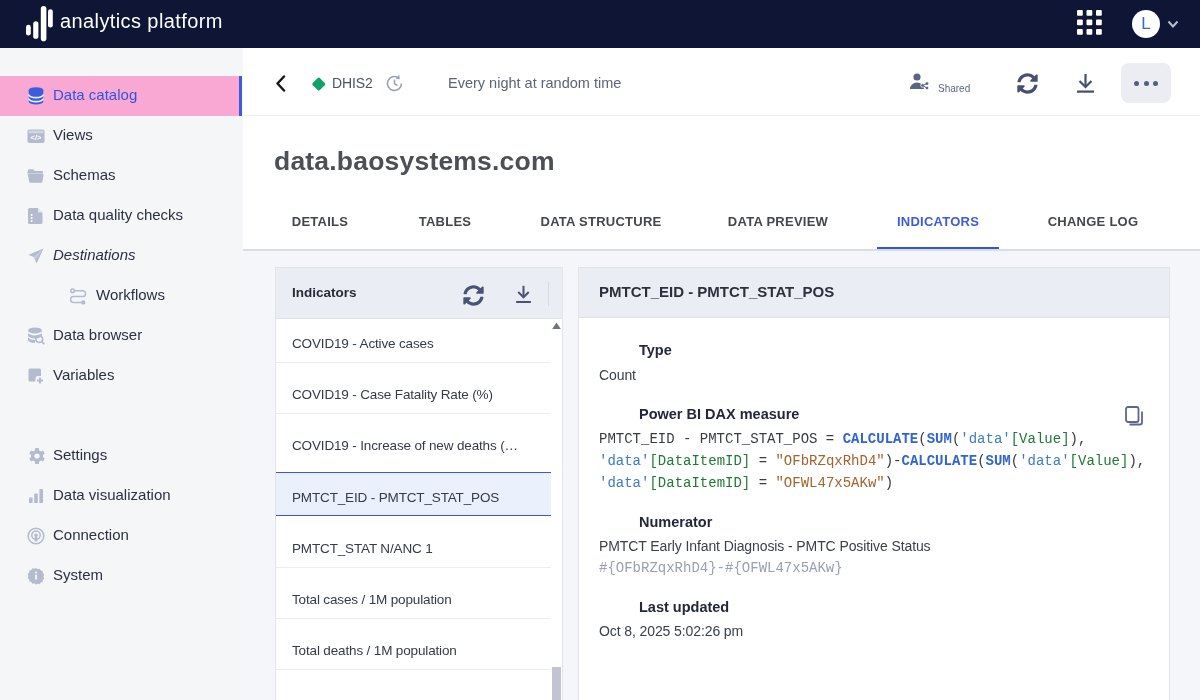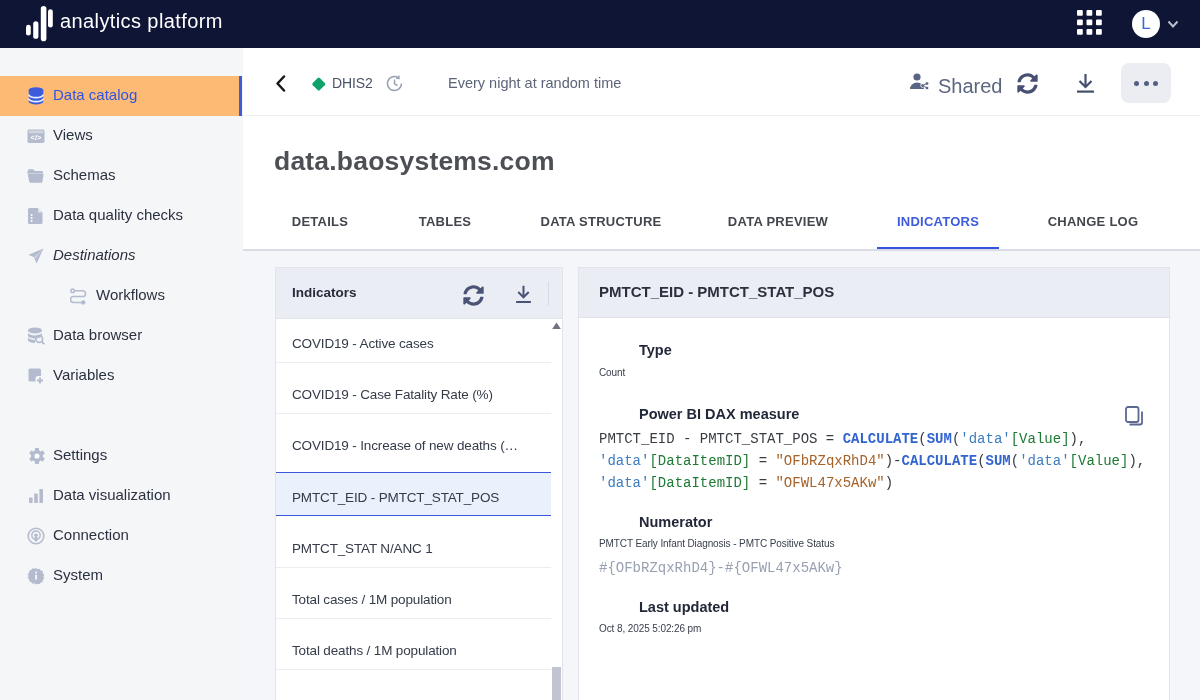--- a/index.html
+++ b/index.html
@@ -10,31 +10,31 @@
 #topbar { position:absolute; left:0; top:0; width:1200px; height:48px; background:#0e1535; }
 #logotext { position:absolute; left:60px; top:10px; color:#ffffff; font-size:20px; letter-spacing:0.4px; }
 #gridicon { position:absolute; left:1077px; top:10px; }
 #avatar { position:absolute; left:1132px; top:10px; width:28px; height:28px; border-radius:50%; background:#ffffff; color:#3d63dd; font-size:17px; text-align:center; line-height:28px; }
 
 
 #sidebar { position:absolute; left:0; top:48px; width:242px; height:652px; background:#f5f6f8; }
 .sitem { position:absolute; left:0; width:242px; height:40px; color:#2b3140; font-size:15px; }
 .sitem .ic { position:absolute; left:27px; top:11px; width:18px; height:18px; }
 .sitem .lb { position:absolute; left:53px; top:10px; }
-.sitem.sel { background:#fdba74; border-right:3px solid #3d5cdb; color:#2f55e0; }
+.sitem.sel { background:#f9a8d4; border-right:3px solid #3d5cdb; color:#2f55e0; }
 
 
 #main { position:absolute; left:243px; top:48px; width:957px; height:202px; background:#ffffff; }
 
 #diamond { position:absolute; left:70.8px; top:30.6px; width:9.5px; height:9.5px; background:#0fa36c; transform:rotate(45deg); border-radius:1.5px; }
 #dhis2 { position:absolute; left:89px; top:27px; font-size:14px; letter-spacing:-0.1px; color:#4b5467; }
 #clockic { position:absolute; left:143px; top:27px; }
 #sched { position:absolute; left:165px; top:27px; font-size:14.5px; color:#5b6478;margin-left:40px; }
 #sharedic { position:absolute; left:665px; top:23px; }
-#sharedtx { position:absolute; left:695px; top:27px; font-size:20px; color:#5d6680; }
+#sharedtx { position:absolute; left:695px; top:35px; font-size:10px; color:#5d6680; }
 #syncic { position:absolute; left:774px; top:25px; }
 #dlic { position:absolute; left:830px; top:25px; }
 #dotsbtn { position:absolute; left:878px; top:15px; width:50px; height:40px; background:#ebedf3; border-radius:8px; }
 #dotsbtn span { position:absolute; top:17.5px; width:5px; height:5px; border-radius:50%; background:#545e84; }
 
 #title { position:absolute; left:31px; top:98px; font-size:26.5px; font-weight:bold; color:#4c4f54; letter-spacing:0.2px; }
 
 .tab { position:absolute; top:166px; font-size:13px; font-weight:bold; letter-spacing:0.25px; color:#43464d; transform:translateX(-50%); }
 .tab.on { color:#3d5cdb; }
 #tabline { position:absolute; left:634px; top:198.5px; width:122px; height:2.5px; background:#3253dd; }
@@ -49,21 +49,21 @@
 .row .t { position:absolute; left:16px; top:17px; white-space:nowrap; overflow:hidden; }
 .row.sel { background:#eaf1fc; border-top:1px solid #3b57d8; border-bottom:1px solid #3b57d8; }
 .row.nb { border-bottom:none; }
 #lscroll { position:absolute; left:275px; top:51px; width:11px; height:382px; background:#ffffff; }
 #lthumb { position:absolute; left:1px; top:348px; width:9px; height:34px; background:#c2c5d1; }
 
 #rpanel { position:absolute; left:578px; top:267px; width:592px; height:433px; background:#ffffff; border:1px solid #e2e4ea; border-bottom:none; }
 #rphead { position:absolute; left:0; top:0; width:590px; height:50px; background:#ebedf4; border-bottom:1px solid #dfe2e9; }
 #rphead .t { position:absolute; left:20px; top:15px; font-size:15px; font-weight:bold; color:#2b303c; }
 .lab { position:absolute; left:20px; font-size:14.5px; font-weight:bold; color:#232839;margin-left:40px; }
-.val { position:absolute; left:20px; font-size:10px; letter-spacing:-0.1px; color:#3a404c; }
+.val { position:absolute; left:20px; font-size:14px; letter-spacing:-0.1px; color:#3a404c; }
 .code { position:absolute; left:20px; font-family:"Liberation Mono",monospace; font-size:14px; color:#383c42; white-space:pre; }
 .kw { color:#3264cf; font-weight:bold; }
 .tbl { color:#3e7cc0; }
 .col { color:#1d7a33; }
 .str { color:#a5622a; }
 #numid { color:#98a0b2; }
 </style>
 </head>
 <body>
 <div id="topbar">

